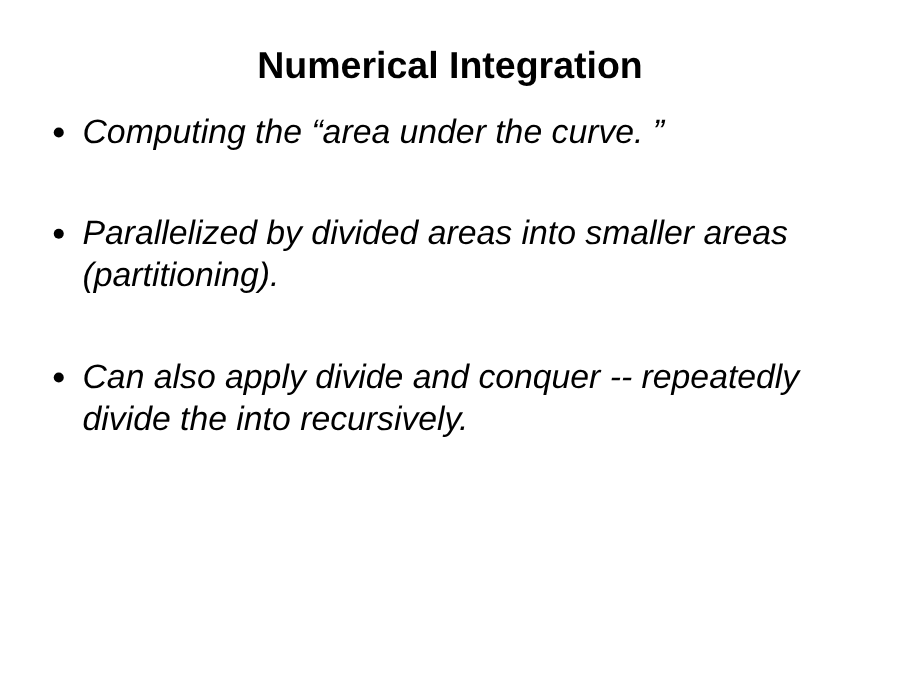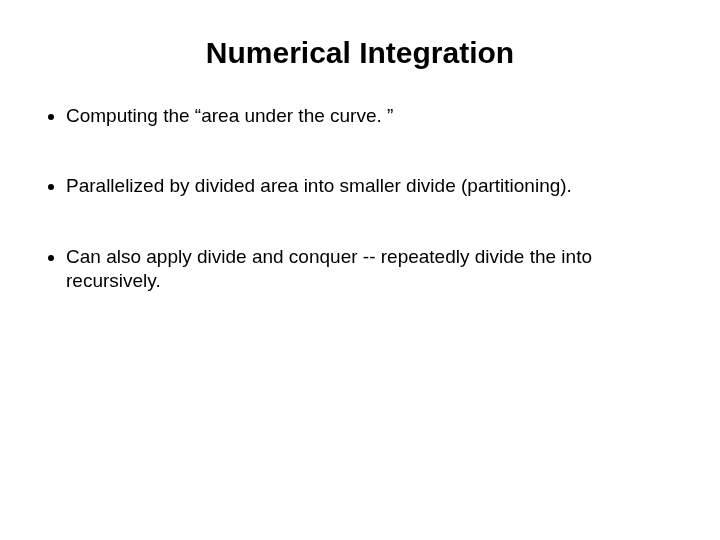--- a/index.html
+++ b/index.html
@@ -14,38 +14,39 @@
   .slide {
     box-sizing: border-box;
     width: 720px;
     height: 540px;
     padding: 28px 36px 36px 36px;
   }
   .title {
     text-align: center;
     font-weight: 700;
     font-size: 30px;
-    margin: 8px 0 34px 0;
+    margin: 8px 0 18px 0;
   }
   ul.bullets {
     list-style: disc;
     margin: 0;
     padding-left: 30px;
   }
   ul.bullets li {
-    font-size: 19px;
+    font-size: 27px;
     line-height: 1.28;
     margin-bottom: 46px;
     font-weight: 400;
+    font-style: italic;
   }
 </style>
 </head>
 <body>
 
 <div class="slide">
   <div class="title">Numerical Integration</div>
 
   <ul class="bullets">
     <li>Computing the “area under the curve. ”</li>
-    <li>Parallelized by divided area into smaller divide (partitioning).</li>
+    <li>Parallelized by divided areas into smaller areas (partitioning).</li>
     <li>Can also apply divide and conquer -- repeatedly divide the into recursively.</li>
   </ul>
 </div>
 
 </body></html>

